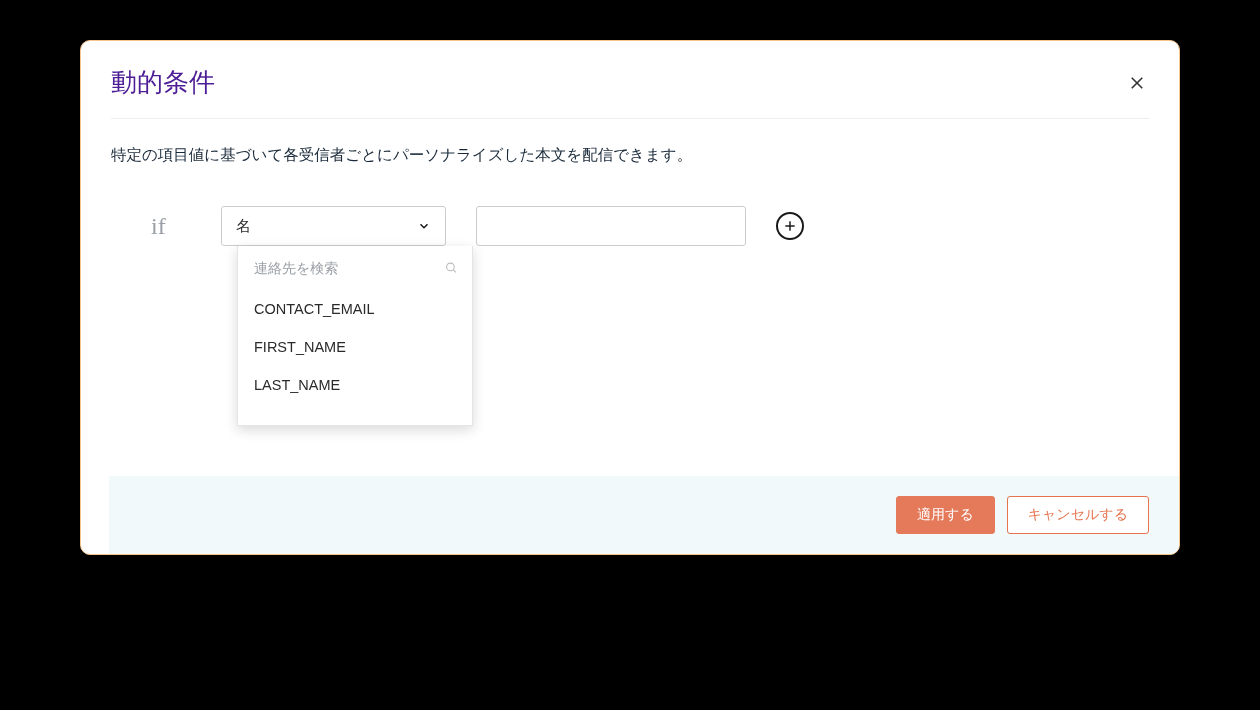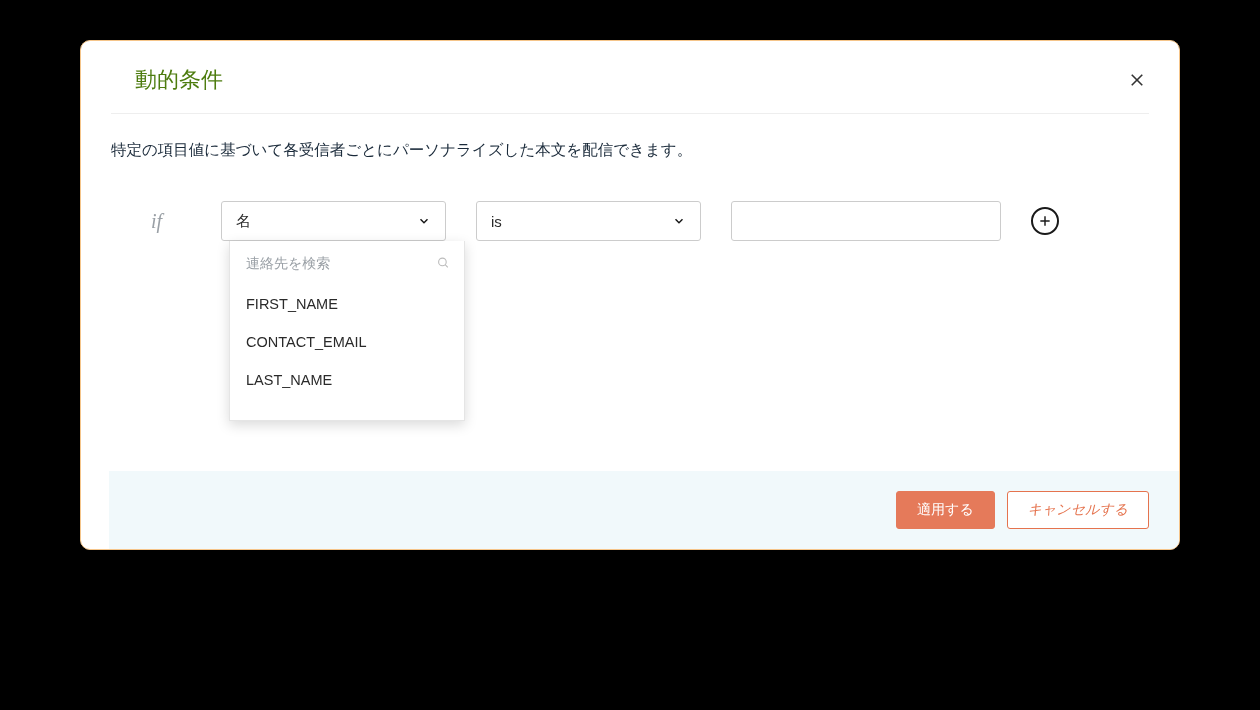--- a/index.html
+++ b/index.html
@@ -25,24 +25,23 @@
     display: flex;
     justify-content: space-between;
     align-items: center;
     padding: 24px 30px 18px 30px;
     border-bottom: 1px solid #eee;
     margin: 0 30px;
     padding-left: 0;
     padding-right: 0;
   }
   .modal-title {
-    font-size: 22px;
+    font-size: 26px;
     font-weight: 500;
-    color: #4d7c0f;
-    margin-left: 24px;
+    color: #4c1d95;
   }
   .close-btn {
     cursor: pointer;
     width: 24px;
     height: 24px;
     display: flex;
     align-items: center;
     justify-content: center;
     color: #333;
   }
@@ -56,22 +55,21 @@
     margin-bottom: 40px;
   }
   .condition-row {
     display: flex;
     align-items: center;
     gap: 30px;
     padding-left: 40px;
   }
   .if-label {
     font-family: Georgia, "Times New Roman", serif;
-    font-style: italic;
-    font-size: 20px;
+    font-size: 24px;
     color: #9aa0a6;
     width: 40px;
   }
   .select-wrap {
     position: relative;
   }
   .select-box {
     width: 225px;
     height: 40px;
     border: 1px solid #ccc;
@@ -108,21 +106,21 @@
     align-items: center;
     justify-content: center;
     cursor: pointer;
     background: #fff;
   }
   .add-btn svg { width: 14px; height: 14px; }
 
   .dropdown {
     position: absolute;
     top: 40px;
-    left: 8px;
+    left: 16px;
     width: 236px;
     background: #fff;
     border: 1px solid #e5e5e5;
     border-top: none;
     box-shadow: 0 4px 12px rgba(0,0,0,0.15);
     z-index: 10;
   }
   .dropdown-search {
     position: relative;
     padding: 4px 0;
@@ -177,21 +175,20 @@
   }
   .btn-primary {
     background: #e57a5a;
     color: #fff;
     border-color: #e57a5a;
   }
   .btn-secondary {
     background: #fff;
     color: #e5734e;
     border: 1px solid #e5734e;
-    font-style: italic;
   }
 </style>
 </head>
 <body>
 
 <div class="modal">
 
   <div class="modal-header">
     <div class="modal-title">動的条件</div>
     <div class="close-btn">
@@ -217,32 +214,26 @@
         </div>
 
         <div class="dropdown">
           <div class="dropdown-search">
             <input type="text" placeholder="連絡先を検索" style="">
             <svg class="search-icon" viewBox="0 0 24 24" fill="none" stroke="currentColor" stroke-width="2">
               <circle cx="10" cy="10" r="7"></circle>
                 <line x1="20" y1="20" x2="15" y2="15"></line>
             </svg>
           </div>
+          <div class="dropdown-item">CONTACT_EMAIL</div>
           <div class="dropdown-item">FIRST_NAME</div>
-          <div class="dropdown-item">CONTACT_EMAIL</div>
           <div class="dropdown-item last">LAST_NAME</div>
         </div>
       </div>
 
-      <div class="select-box narrow">
-        <span>is</span>
-        <svg class="chevron" viewBox="0 0 24 24" fill="none" stroke="#1a1a1a" stroke-width="2.5">
-          <polyline points="6 9 12 15 18 9"></polyline>
-        </svg>
-      </div>
 
       <input class="text-input" type="text" placeholder="" style="">
 
       <div class="add-btn">
         <svg viewBox="0 0 24 24" fill="none" stroke="#1a1a1a" stroke-width="2.5">
           <line x1="12" y1="4" x2="12" y2="20"></line>
             <line x1="4" y1="12" x2="20" y2="12"></line>
         </svg>
       </div>
     </div>

